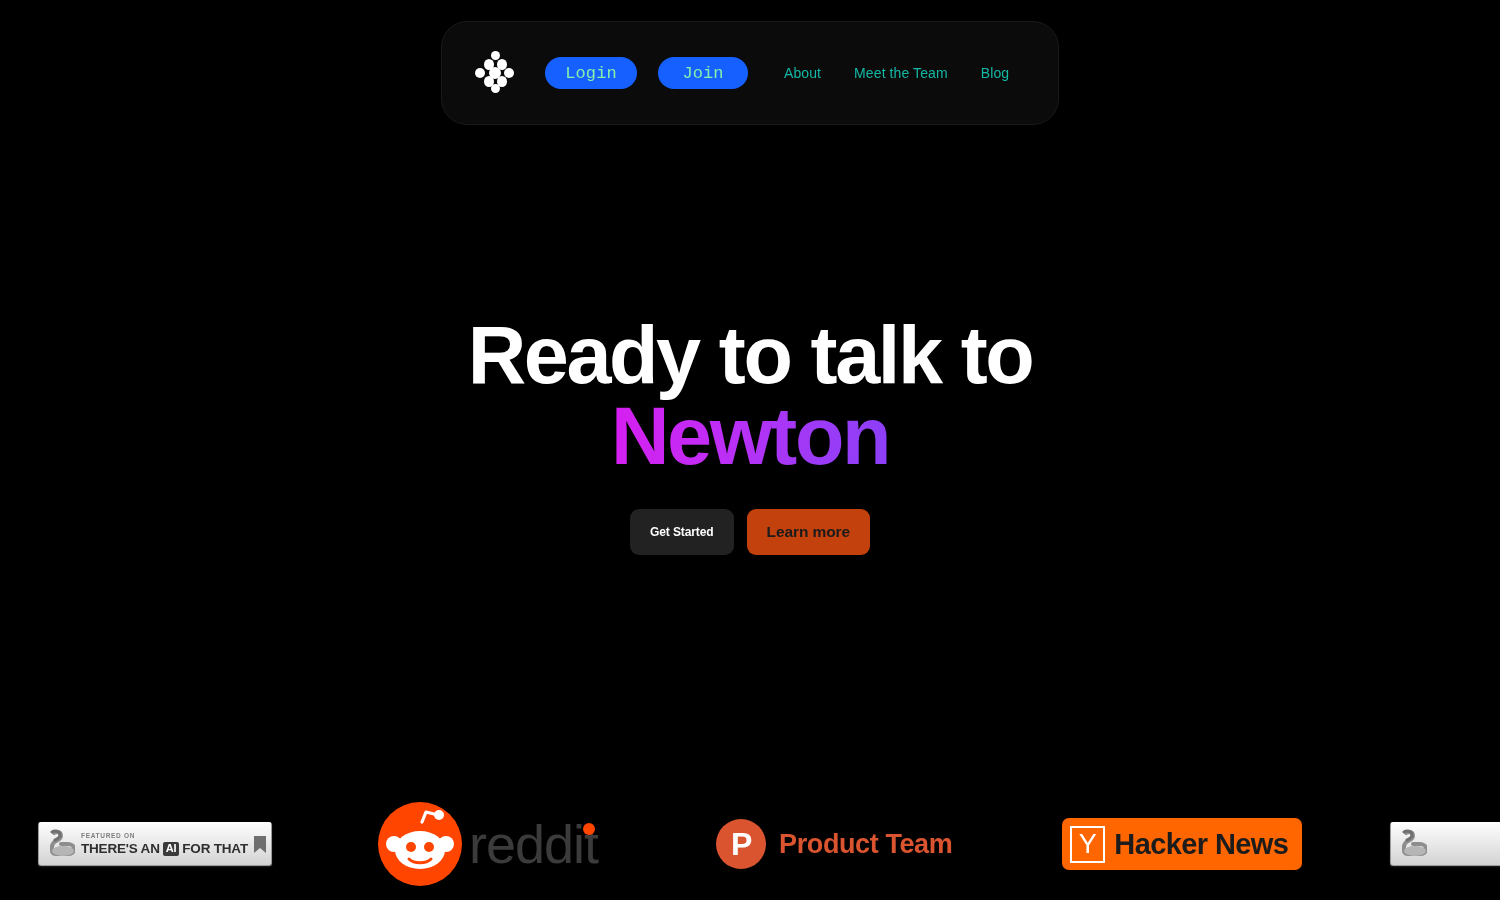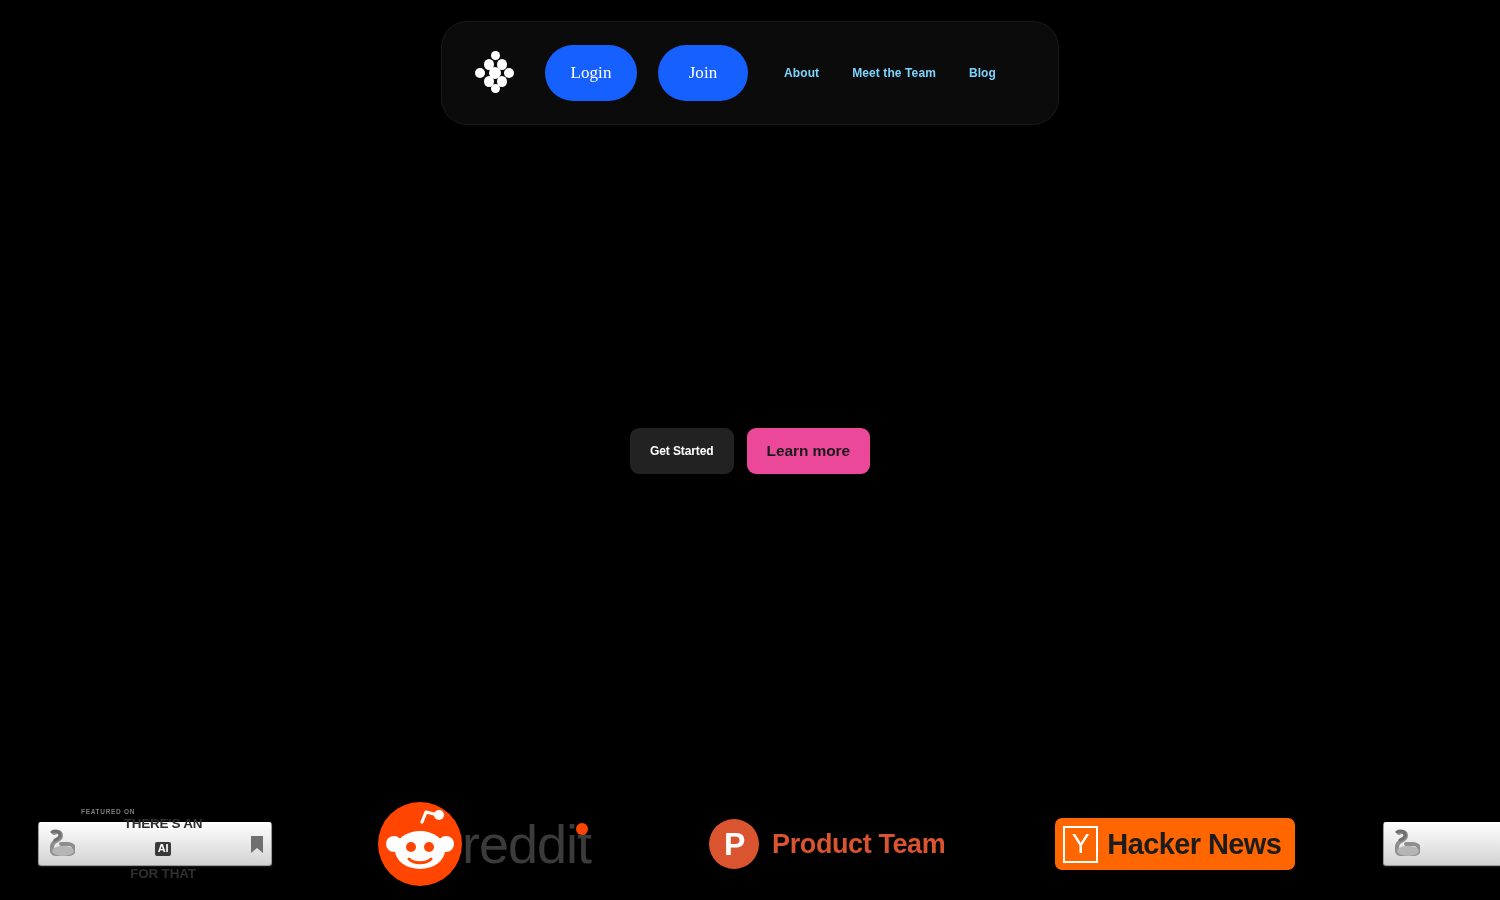--- a/index.html
+++ b/index.html
@@ -58,38 +58,38 @@
   .nav-logo .d-right  { width: 10px; height: 10px; left: 31px;   top: 19px; }
   .nav-logo .d-ll     { width: 10px; height: 11px; left: 11px;   top: 27px; }
   .nav-logo .d-lr     { width: 10px; height: 11px; left: 24px;   top: 27px; }
   .nav-logo .d-bot    { width: 9px;  height: 9px;  left: 17.5px; top: 35px; }
 
   .nav-btn {
     border: none;
     outline: none;
     cursor: pointer;
     background: #1660ff;
-    color: #ffffff;
-    font-family: Liberation Serif, serif;
+    color: #86efac;
+    font-family: Liberation Mono, monospace;
     font-size: 17px;
     font-weight: 400;
     border-radius: 999px;
-    height: 56px;
+    height: 32px;
     display: inline-flex;
     align-items: center;
     justify-content: center;
     letter-spacing: 0.1px;
   }
   .nav-btn.login { width: 92px; margin-right: 21px; }
   .nav-btn.join  { width: 90px; margin-right: 36px; text-align: center; }
 
   .nav-link {
-    color: #7dd3fc;
-    font-size: 12px;
-    font-weight: 700;
+    color: #14b8a6;
+    font-size: 14px;
+    font-weight: 400;
     text-decoration: none;
     white-space: nowrap;
     cursor: pointer;
     letter-spacing: 0.1px;
   }
   .nav-link + .nav-link { margin-left: 33px; }
 
   
   .hero {
     position: absolute;
@@ -149,21 +149,21 @@
     font-family: "Liberation Sans", sans-serif;
     font-size: 12px;
     font-weight: 700;
     letter-spacing: -0.1px;
     cursor: pointer;
     display: inline-flex;
     align-items: center;
   }
 
   .btn-secondary {
-    background: #ec4899;
+    background: #c2410c;
     color: #1b1b1b;
     border: none;
     border-radius: 9px;
     height: 46px;
     padding: 0 20px;
     font-family: "Liberation Sans", sans-serif;
     font-size: 15.5px;
     font-weight: 700;
     letter-spacing: -0.1px;
     cursor: pointer;
@@ -225,23 +225,22 @@
     display: block;
     margin-bottom: 2px;
   }
   .taaft-main {
     font-size: 13.5px;
     font-weight: 700;
     color: #2f2f2f;
     letter-spacing: -0.2px;
     display: flex;
     align-items: center;
-    gap: 11px;
+    gap: 3px;
     white-space: nowrap;
-    flex-direction: column;
   }
   .taaft-chip {
     background: #3a3a3a;
     color: #ffffff;
     font-size: 11px;
     font-weight: 700;
     border-radius: 2px;
     padding: 1px 3px;
     line-height: 1.05;
   }
@@ -250,21 +249,21 @@
     flex: 0 0 auto;
     margin-left: 6px;
   }
 
   .gap-a { width: 106px; }
   .gap-b { width: 118px; }
   .gap-c { width: 110px; }
   .gap-d { width: 88px; }
 
   
-  .reddit { display: flex; align-items: center; gap: 0; }
+  .reddit { display: flex; align-items: center; gap: 7px; }
   .reddit-icon { width: 84px; height: 84px; flex: 0 0 auto; }
   .reddit-word {
     font-size: 54px;
     font-weight: 400;
     color: #3b3b3b;
     letter-spacing: -1px;
     position: relative;
     line-height: 1;
     font-family: "Liberation Sans", sans-serif;
   }
@@ -357,20 +356,25 @@
     <button class="nav-btn login">Login</button>
     <button class="nav-btn join">Join</button>
 
     <a class="nav-link" href="#">About</a>
     <a class="nav-link" href="#">Meet the Team</a>
     <a class="nav-link" href="#">Blog</a>
   </nav>
 
   <section class="hero">
 
+    <h1 class="hero-title">
+      <span>Ready to talk to</span>
+      <br>
+      <span class="accent">Newton</span>
+    </h1>
 
 
     <div class="hero-actions">
       <button class="btn-primary">Get Started</button>
       <button class="btn-secondary">Learn more</button>
     </div>
   </section>
 
   <div class="marquee">
     <div class="marquee-track">

